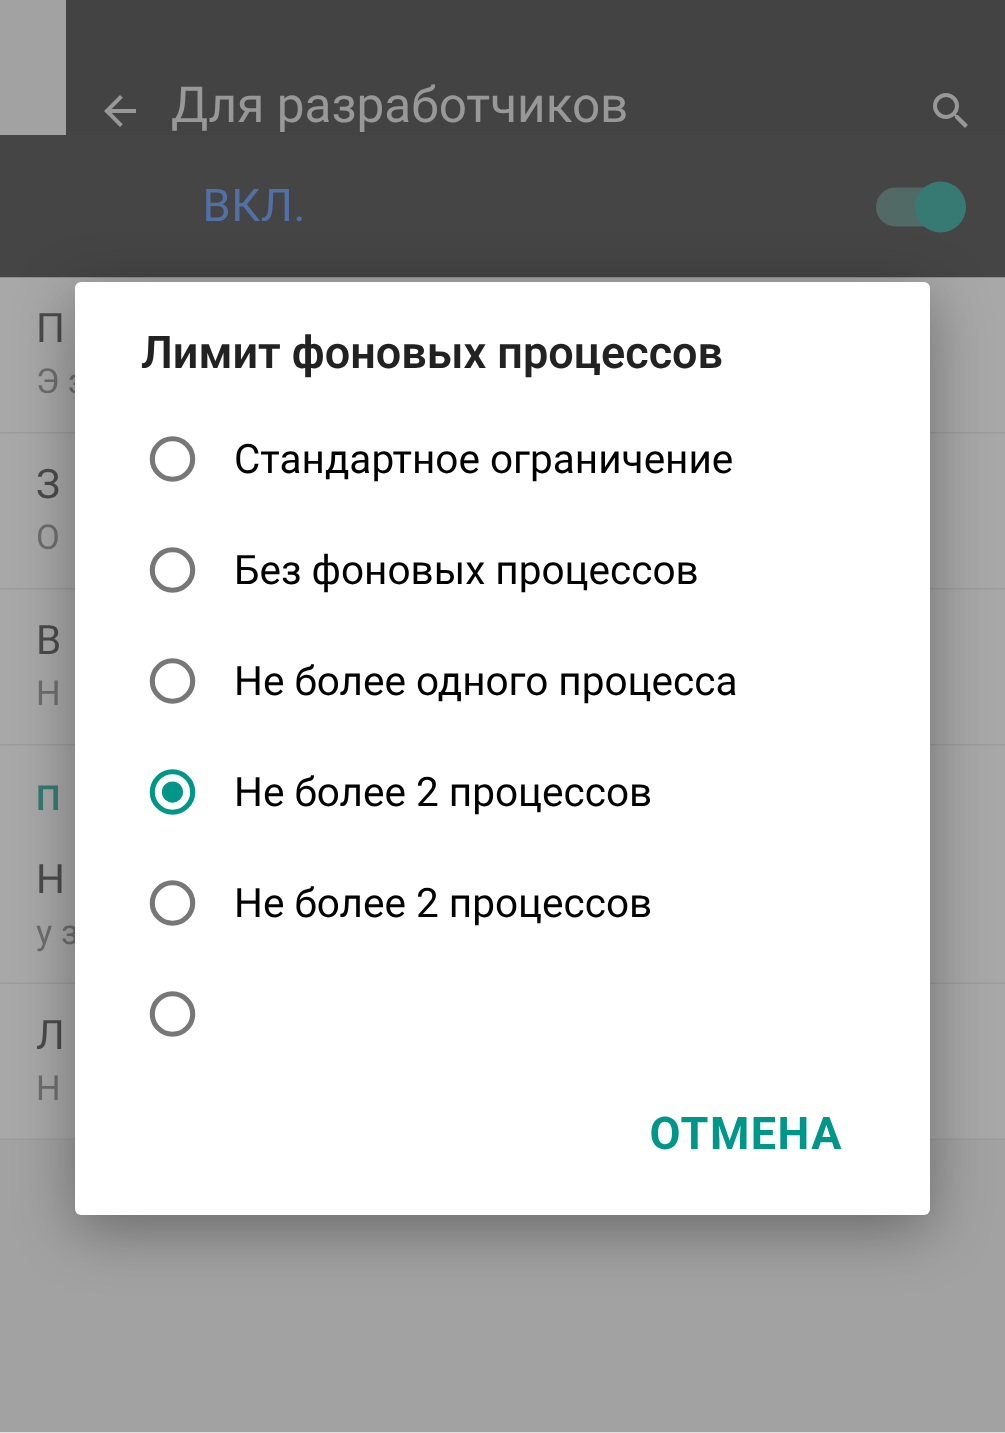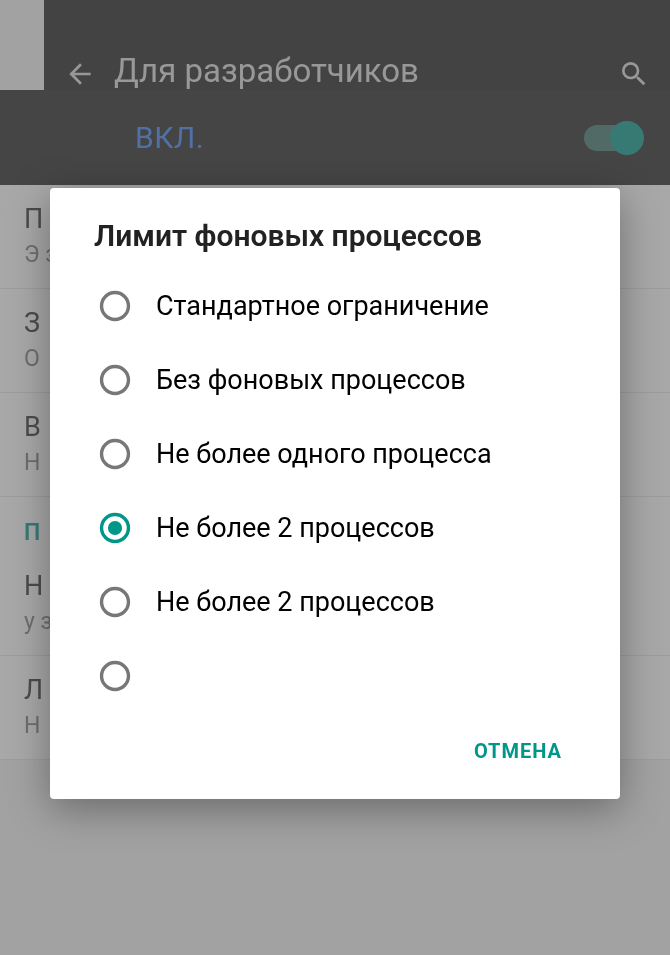--- a/index.html
+++ b/index.html
@@ -135,21 +135,21 @@
     }
     .dialog-actions {
       display: flex;
       justify-content: flex-end;
       padding: 8px 28px 10px;
     }
     .cancel-button {
       background: none;
       border: none;
       color: #009688;
-      font-size: 20px;
+      font-size: 30px;
       font-weight: 700;
       letter-spacing: 1px;
       padding: 12px 18px;
       cursor: pointer;
     }
   </style>
 </head>
 <body>
 
 <div class="app-bar">

